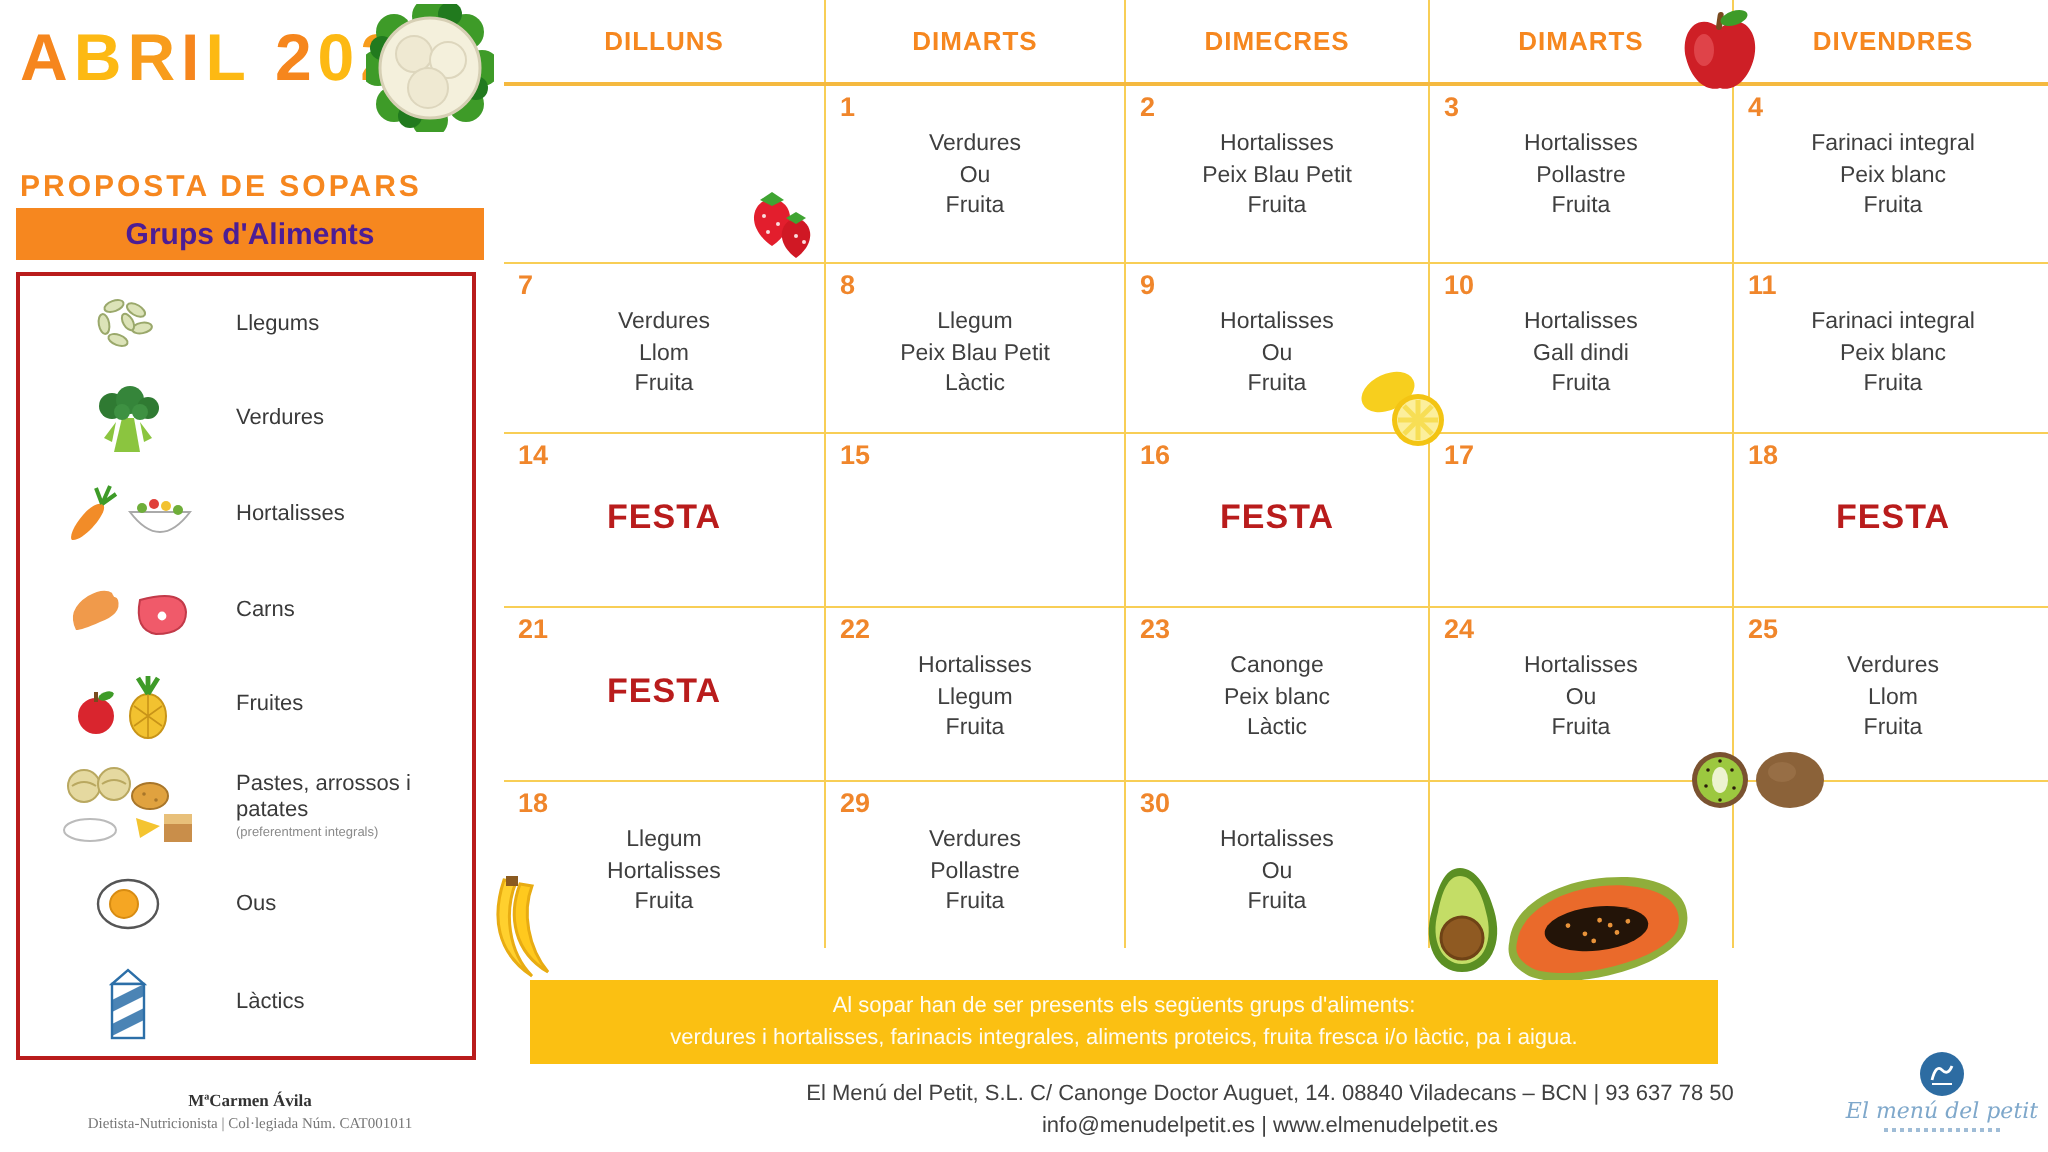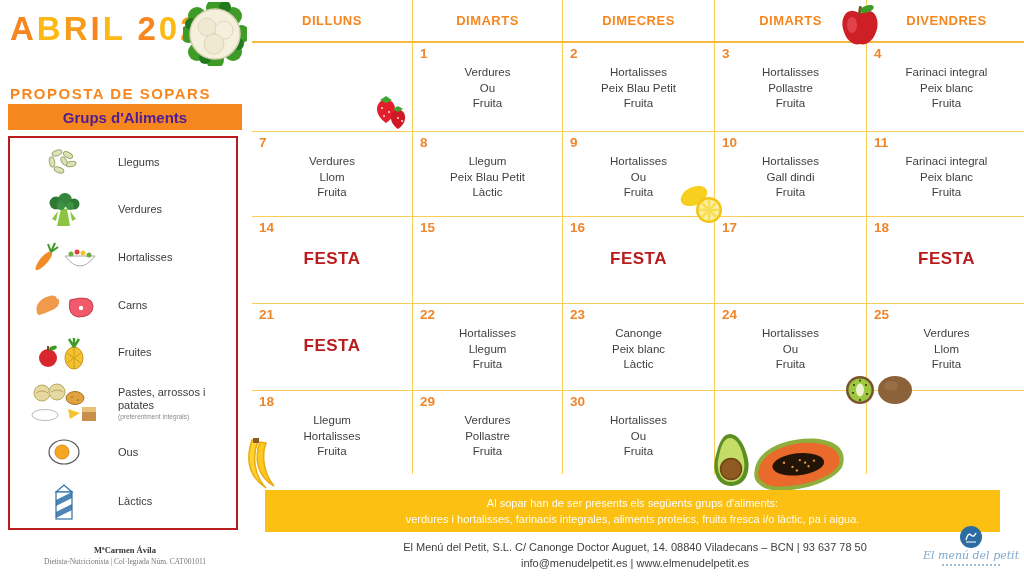--- a/index.html
+++ b/index.html
@@ -28,21 +28,21 @@
   .cal-head + .cal-head{border-left:1px solid #F8CE56;}
   .cal-grid{display:grid;grid-template-columns:160px 150px 152px 152px 160px;
        grid-template-rows:88px 85px 87px 87px 84px;}
   .cal-cell{position:relative;box-sizing:border-box;}
   .cal-cell.bl{border-left:1px solid #F8CE56;}
   .cal-cell.bt{border-top:1px solid #F8CE56;}
   .day-num{position:absolute;top:3px;left:7px;color:#F0862B;font-weight:700;font-size:13.5px;}
   .meal-lines{margin-top:22px;text-align:center;font-size:11.5px;color:#3F3F3F;line-height:15.5px;}
   .festa-label{margin-top:32px;text-align:center;color:#b91c1c;font-weight:800;font-size:17px;letter-spacing:0.5px;}
   
-  .info-banner{position:absolute;left:265px;top:490px;width:735px;height:42px;background:#FBC012;
+  .info-banner{position:absolute;left:265px;top:490px;width:594px;height:42px;background:#FBC012;
        color:rgba(255,255,255,0.95);font-size:11px;display:flex;flex-direction:column;
        align-items:center;justify-content:center;line-height:16px;text-align:center;}
   .footer{position:absolute;left:250px;top:539px;width:770px;text-align:center;
        font-size:11px;color:#404040;line-height:16px;}
   .logo{position:absolute;left:922px;top:526px;width:98px;text-align:center;}
   .logo-circle{display:block;margin:0 auto 1px auto;}
   .logo-text{font-family:"DejaVu Serif","Liberation Serif",serif;font-style:italic;
        font-size:11px;color:#7FA8CB;white-space:nowrap;}
   .logo-tagline{margin:2px auto 0 auto;width:58px;border-top:2px dotted #9FBCD6;height:0;}
   .decor{position:absolute;pointer-events:none;}

